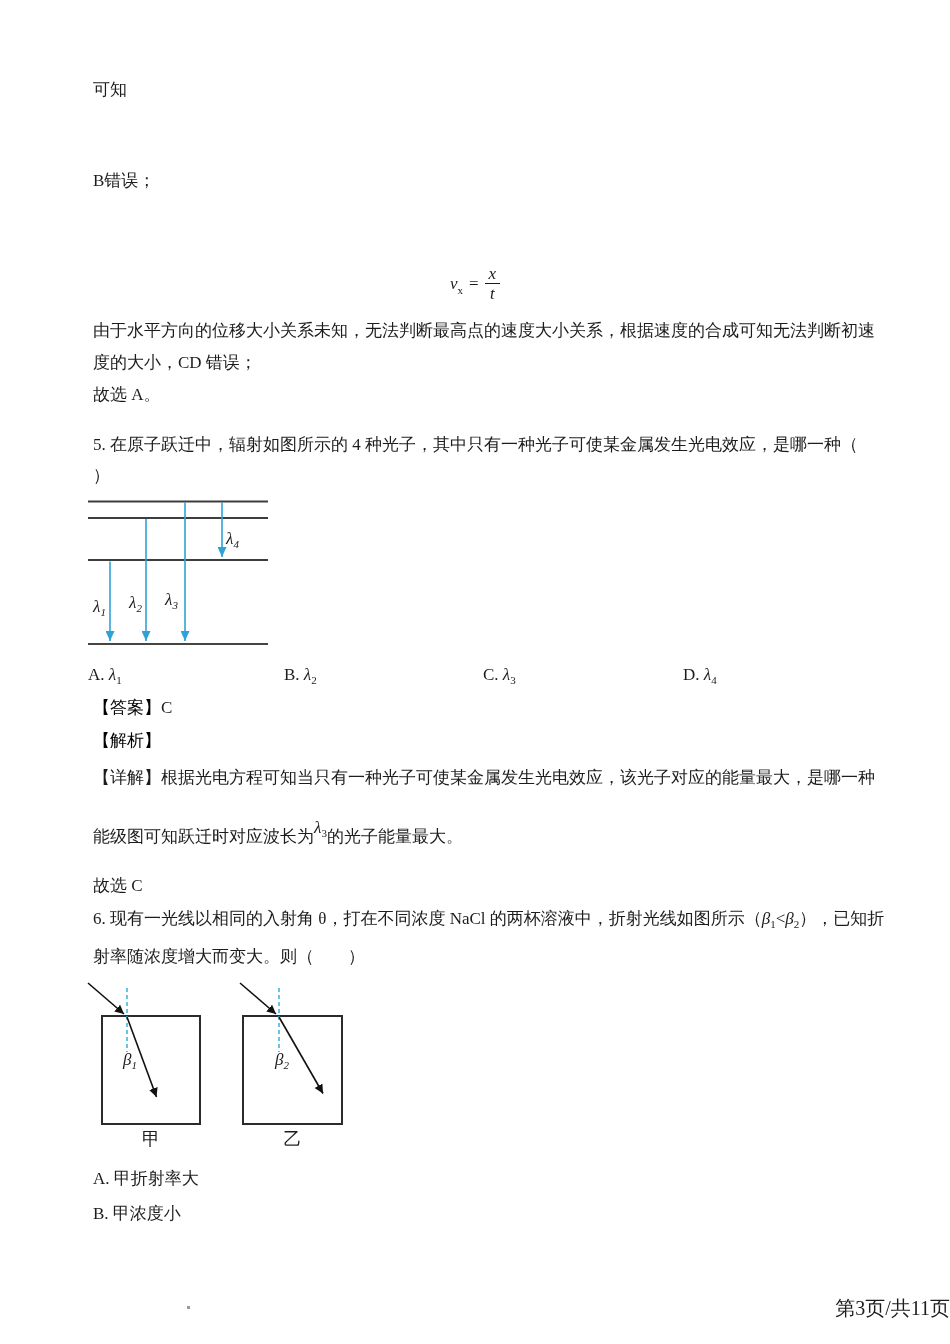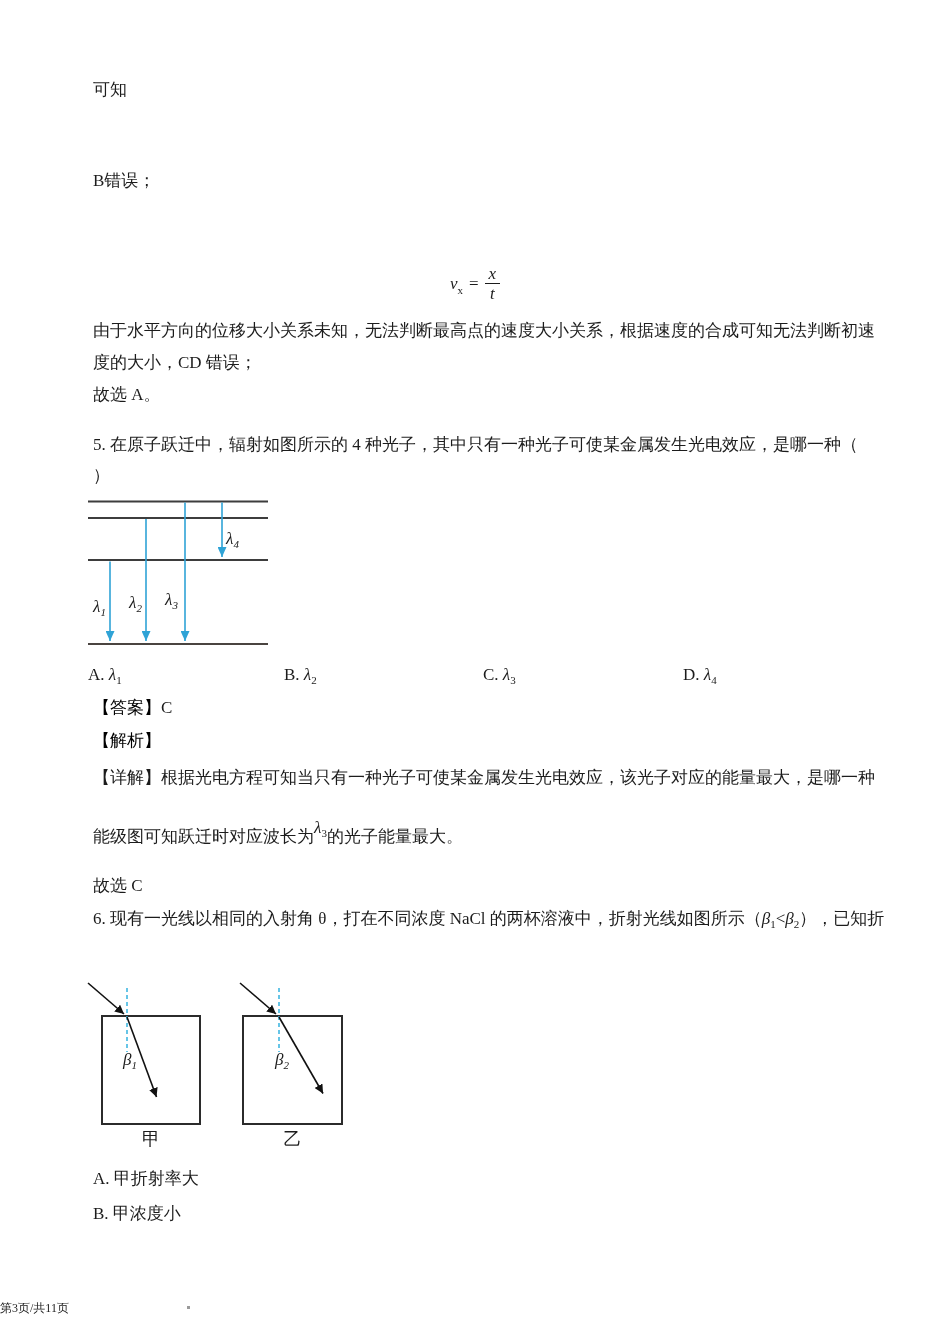--- a/index.html
+++ b/index.html
@@ -18,21 +18,21 @@
   .frac{display:inline-block;vertical-align:middle;position:relative;top:-2px;text-align:center;}
   .frac .num{display:block;line-height:19px;padding:0 4px;border-bottom:1.5px solid #1c1c1c;}
   .frac .den{display:block;line-height:19px;}
   .raised{position:relative;top:-9px;}
   
   .fig{position:absolute;}
   .dlabel{position:absolute;font-style:italic;font-size:17px;white-space:nowrap;}
   .figcap{position:absolute;top:148px;text-align:center;font-size:18px;}
   .opt{position:absolute;white-space:nowrap;}
   .dot{position:absolute;left:187px;top:1306px;width:3px;height:3px;background:#9a9a9a;}
-  .footer{position:absolute;left:0;right:0;top:1297px;text-align:left;font-size:12px;}
+  .footer{position:absolute;left:0;right:0;top:1297px;text-align:right;font-size:20px;}
 </style>
 </head>
 <body>
 
 <div class="page">
 
   <div class="ln" style="top:79px">可知</div>
 
 
   <div class="ln" style="top:170px">B错误；</div>
@@ -75,20 +75,21 @@
   <span class="opt" style="left:483px;top:664px"><span>C.</span> <i>λ</i><sub>3</sub></span>
   <span class="opt" style="left:683px;top:664px"><span>D.</span> <i>λ</i><sub>4</sub></span>
 
   <div class="ln" style="top:697px"><span class="tag">【答案】</span><span>C</span></div>
   <div class="ln" style="top:730px"><span class="tag">【解析】</span></div>
   <div class="ln" style="top:767px"><span>【详解】</span><span>根据光电方程可知当只有一种光子可使某金属发生光电效应，该光子对应的能量最大，是哪一种</span></div>
   <div class="ln" style="top:826px"><span>能级图可知跃迁时对应波长为</span><span class="raised"><i>λ</i><sub>3</sub></span><span>的光子能量最大。</span></div>
   <div class="ln" style="top:875px">故选 C</div>
 
   <div class="ln" style="top:908px"><span>6. 现有一光线以相同的入射角 θ，打在不同浓度 NaCl 的两杯溶液中，折射光线如图所示（</span><i>β</i><sub>1</sub><span>&lt;</span><i>β</i><sub>2</sub><span>），已知折</span></div>
+  <div class="ln" style="top:946px">射率随浓度增大而变大。则（　　）</div>
 
   <div class="fig" style="left:80px;top:980px;width:290px;height:180px">
     <svg width="290" height="180" viewBox="0 0 290 180">
       <defs>
         <marker id="mBlack" markerUnits="userSpaceOnUse" markerWidth="10" markerHeight="9" refX="9" refY="4.5" orient="auto">
           <path d="M0,0 L9,4.5 L0,9 z" fill="#111"></path>
         </marker>
       </defs>
 
       <rect x="22" y="36" width="98" height="108" fill="none" stroke="#2b2b2b" stroke-width="2"></rect>

